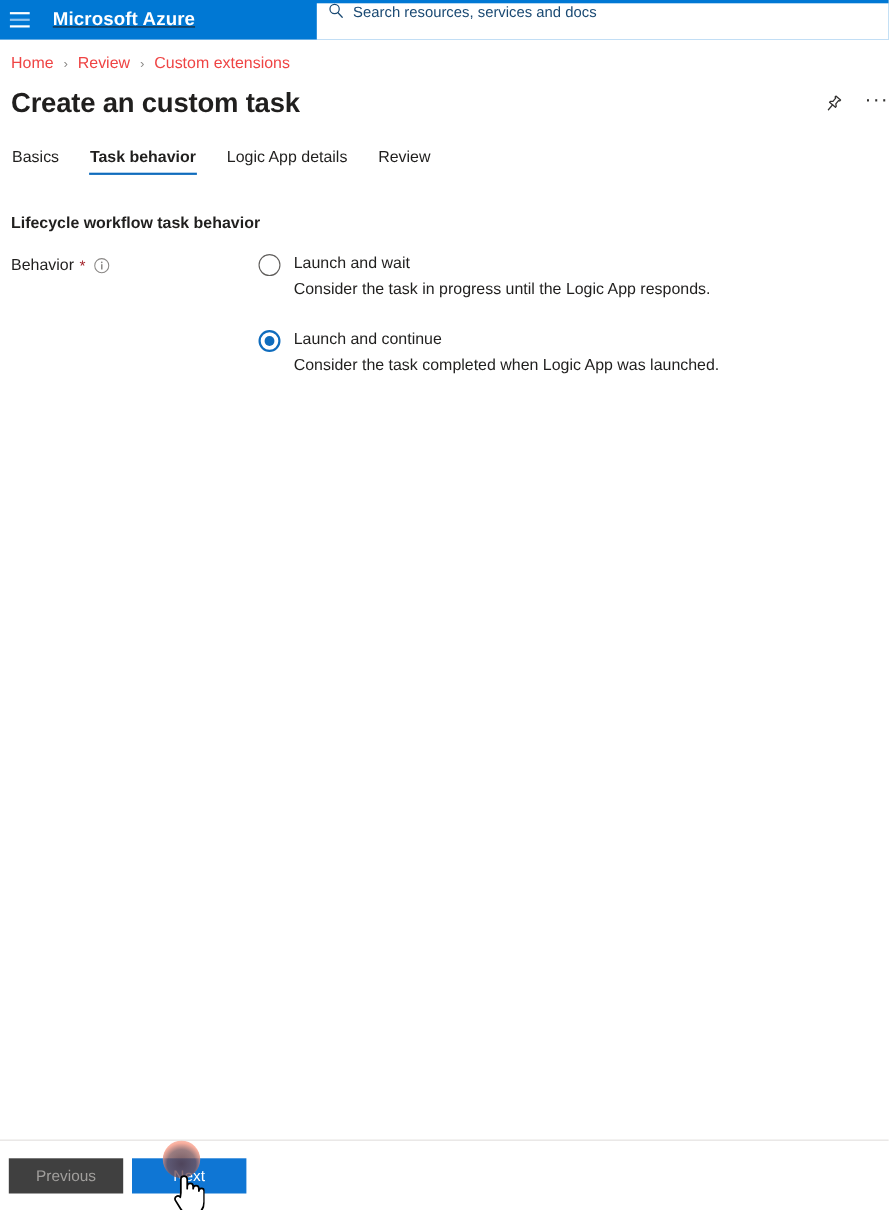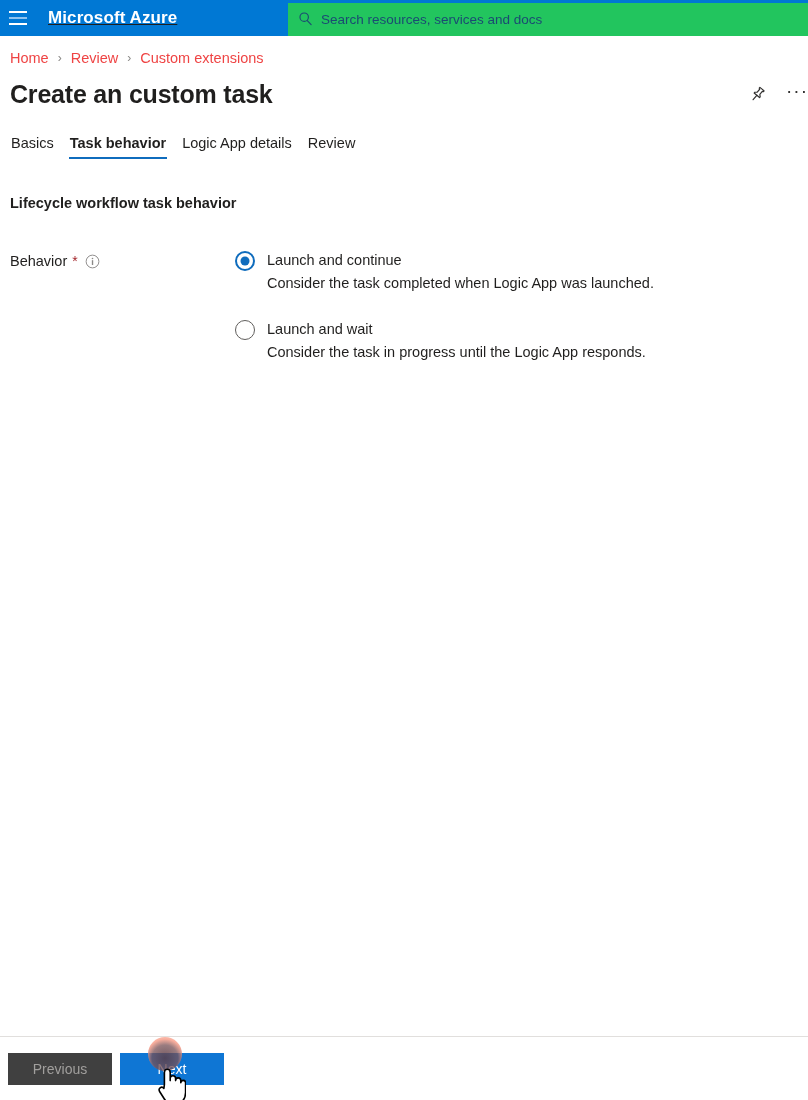--- a/index.html
+++ b/index.html
@@ -51,23 +51,22 @@
     letter-spacing: 0.1px;
     margin-left: 12px;
     white-space: nowrap;
   }
   .searchbox {
     position: absolute;
     left: 288px;
     top: 3px;
     width: 520px;
     height: 33px;
-    background: #22c55e;
-    display: flex;
-    align-items: center;
+    background: #ffffff;
+    display: flex;
     padding-left: 10px;
     box-sizing: border-box;
     cursor: text;
   }
   .search-icon {
     width: 15px;
     height: 15px;
     margin-right: 8px;
     flex: 0 0 auto;
     position: relative;
@@ -135,21 +134,21 @@
     cursor: pointer;
     padding-bottom: 7px;
   }
 
   
   .tabs {
     display: flex;
     align-items: flex-end;
     margin-top: 26px;
     padding-left: 10px;
-    gap: 14px;
+    gap: 26px;
   }
   .tab {
     font-size: 14.5px;
     color: #201f1e;
     padding: 0 1px 8px 1px;
     cursor: pointer;
     position: relative;
     white-space: nowrap;
   }
   .tab.active {
@@ -184,21 +183,21 @@
   .link {
     color: #0f6cbd;
     cursor: pointer;
     text-decoration: none;
   }
 
   
   .field-row {
     display: flex;
     padding-left: 10px;
-    margin-top: 40px;
+    margin-top: 20px;
   }
   .field-label {
     width: 225px;
     flex: 0 0 225px;
     font-size: 14.5px;
     color: #201f1e;
     display: flex;
     align-items: flex-start;
     padding-top: 2px;
   }
@@ -388,33 +387,33 @@
     <span class="info-icon">
       <svg viewBox="0 0 16 16" width="15" height="15">
         <circle cx="8" cy="8" r="6.8" fill="none" stroke="#8a8886" stroke-width="1"></circle>
         <circle cx="8" cy="4.8" r="0.85" fill="#8a8886"></circle>
         <rect x="7.3" y="6.6" width="1.45" height="5.1" fill="#8a8886"></rect>
       </svg>
     </span>
   </div>
 
   <div class="radio-group">
+    <div class="radio-option">
+      <span class="radio-mark"></span>
+      <span class="radio-texts">
+        <span class="radio-title">Launch and wait</span>
+        <span class="radio-sub">Consider the task in progress until the Logic App responds.</span>
+      </span>
+    </div>
+
     <div class="radio-option selected">
       <span class="radio-mark"></span>
       <span class="radio-texts">
         <span class="radio-title">Launch and continue</span>
         <span class="radio-sub">Consider the task completed when Logic App was launched.</span>
-      </span>
-    </div>
-
-    <div class="radio-option">
-      <span class="radio-mark"></span>
-      <span class="radio-texts">
-        <span class="radio-title">Launch and wait</span>
-        <span class="radio-sub">Consider the task in progress until the Logic App responds.</span>
       </span>
     </div>
   </div>
 </div>
 
 <div class="footer">
   <button class="btn btn-disabled">Previous</button>
   <button class="btn btn-primary">Next</button>
 
   <div class="click-ripple"></div>

